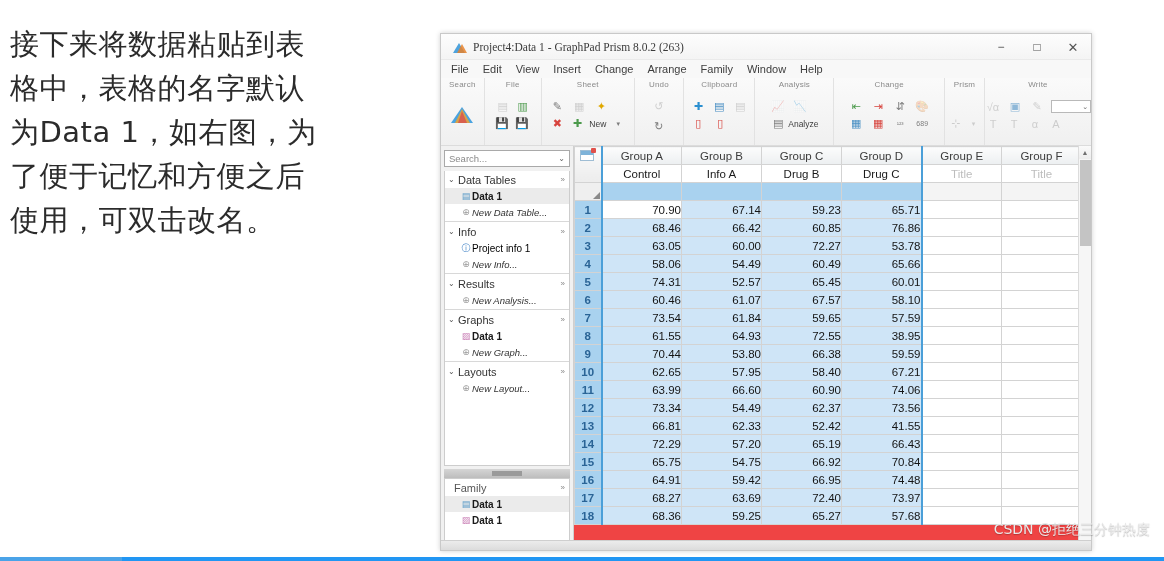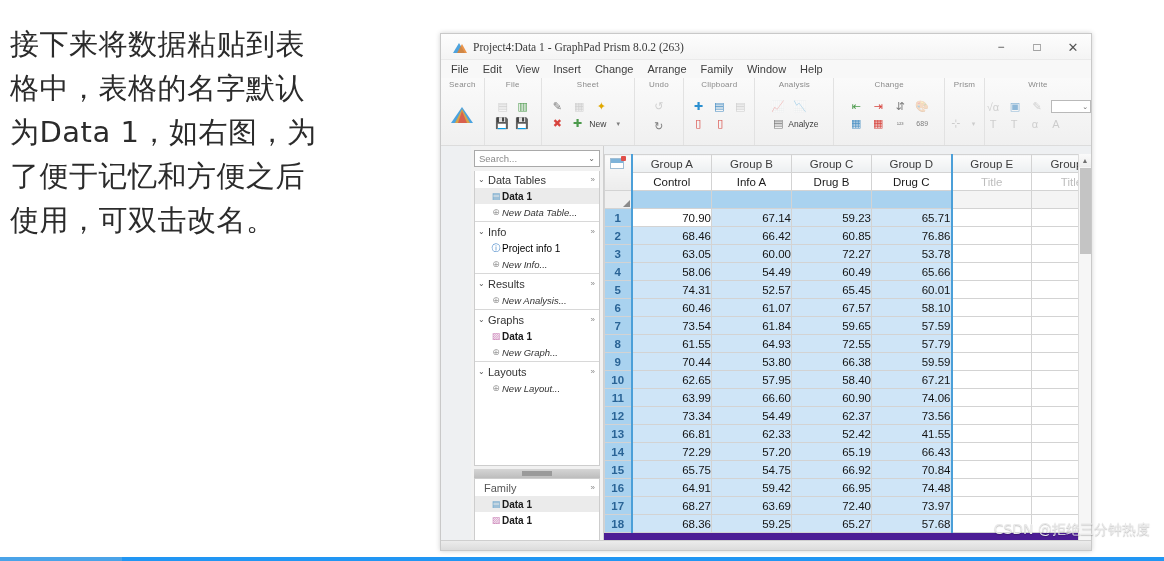--- a/index.html
+++ b/index.html
@@ -78,21 +78,21 @@
   .mini-lbl { font-size: 8.5px; color:#3d3d3d; }
   .combo { width: 40px; height: 13px; border:1px solid #b9b9b9; background:#fff;
            display:flex; align-items:center; justify-content:flex-end; padding-right:2px;
            font-size:7px; color:#666; }
 
   
   .wbody { display: flex; height: 405px; background:#eef0f2; }
 
   
   .nav { width: 133px; display: flex; flex-direction: column; background: #f1f1f1;
-         border-right: 1px solid #cfcfcf; padding: 4px 3px 0 3px; margin-left: 30px; }
+         border-right: 1px solid #cfcfcf; padding: 4px 3px 0 3px; }
   .searchbox { height: 17px; background:#fff; border:1px solid #a9a9a9; display:flex;
                align-items:center; padding: 0 4px; font-size: 9.5px; color:#8a8a8a;
                justify-content: space-between; }
   .search-chev { font-size: 8px; color:#666; }
   .navlist { flex: 1; background:#fff; border:1px solid #cdcdcd; border-top:none;
              margin-top:4px; overflow:hidden; position:relative; }
   .sec { display:flex; align-items:center; height:17px; padding-left:3px;
          font-size:11px; color:#333; }
   .sec .chev { font-size:8px; color:#555; width:10px; }
   .sec .arr { margin-left:auto; margin-right:4px; font-size:8px; color:#888; }
@@ -103,21 +103,21 @@
   .row i { font-style:italic; color:#333; font-size:9.5px; }
   .divline { height:1px; background:#d8d8d8; margin: 1px 0; }
 
   .splitter { height: 9px; background: linear-gradient(#d5d5d5,#bdbdbd);
               margin: 3px 0 0 0; position:relative; }
   .splitter::after { content:""; position:absolute; left:38%; top:2px; width:30px; height:5px;
                      background:#9a9a9a; }
   .family { height: 73px; background:#fff; border:1px solid #cdcdcd; }
 
   
-  .gridwrap { flex: 1; position: relative; background:#4c1d95; overflow:hidden;margin-top:8px; }
+  .gridwrap { flex: 1; position: relative; background:#ef4444; overflow:hidden; }
   table.grid { border-collapse: collapse; table-layout: fixed; width: 507px; }
   table.grid td, table.grid th { border: 1px solid #d3d3d3; font-size: 11.5px; padding:0; height:18px; }
   th.corner { width: 27px; background: linear-gradient(#fbfbfb,#ececec); position:relative; }
   th.ghead { background: linear-gradient(#fcfcfc,#eceff1); color:#3b3b3b; font-weight:normal;
              font-size:11.5px; text-align:center; }
   td.gsub { background:#fff; text-align:center; font-size:11.5px; color:#1a1a1a; }
   td.gsub.ph { color:#bdbdbd; }
   td.selbar { background:#a9d2ef; height:15px; }
   td.selbar.off { background:#f4f4f4; }
   td.rnum { background:#a9d2ef; color:#2a6496; text-align:center; font-weight:bold;
@@ -536,21 +536,21 @@
                 <td class="val">59.65</td>
                 <td class="val gcol-edge">57.59</td>
                 <td class="empty"></td>
                 <td class="empty"></td>
               </tr>
               <tr>
                 <td class="rnum">8</td>
                 <td class="val gcol-left">61.55</td>
                 <td class="val">64.93</td>
                 <td class="val">72.55</td>
-                <td class="val gcol-edge">57.79</td>
+                <td class="val gcol-edge">38.95</td>
                 <td class="empty"></td>
                 <td class="empty"></td>
               </tr>
               <tr>
                 <td class="rnum">9</td>
                 <td class="val gcol-left">70.44</td>
                 <td class="val">53.80</td>
                 <td class="val">66.38</td>
                 <td class="val gcol-edge">59.59</td>
                 <td class="empty"></td>

